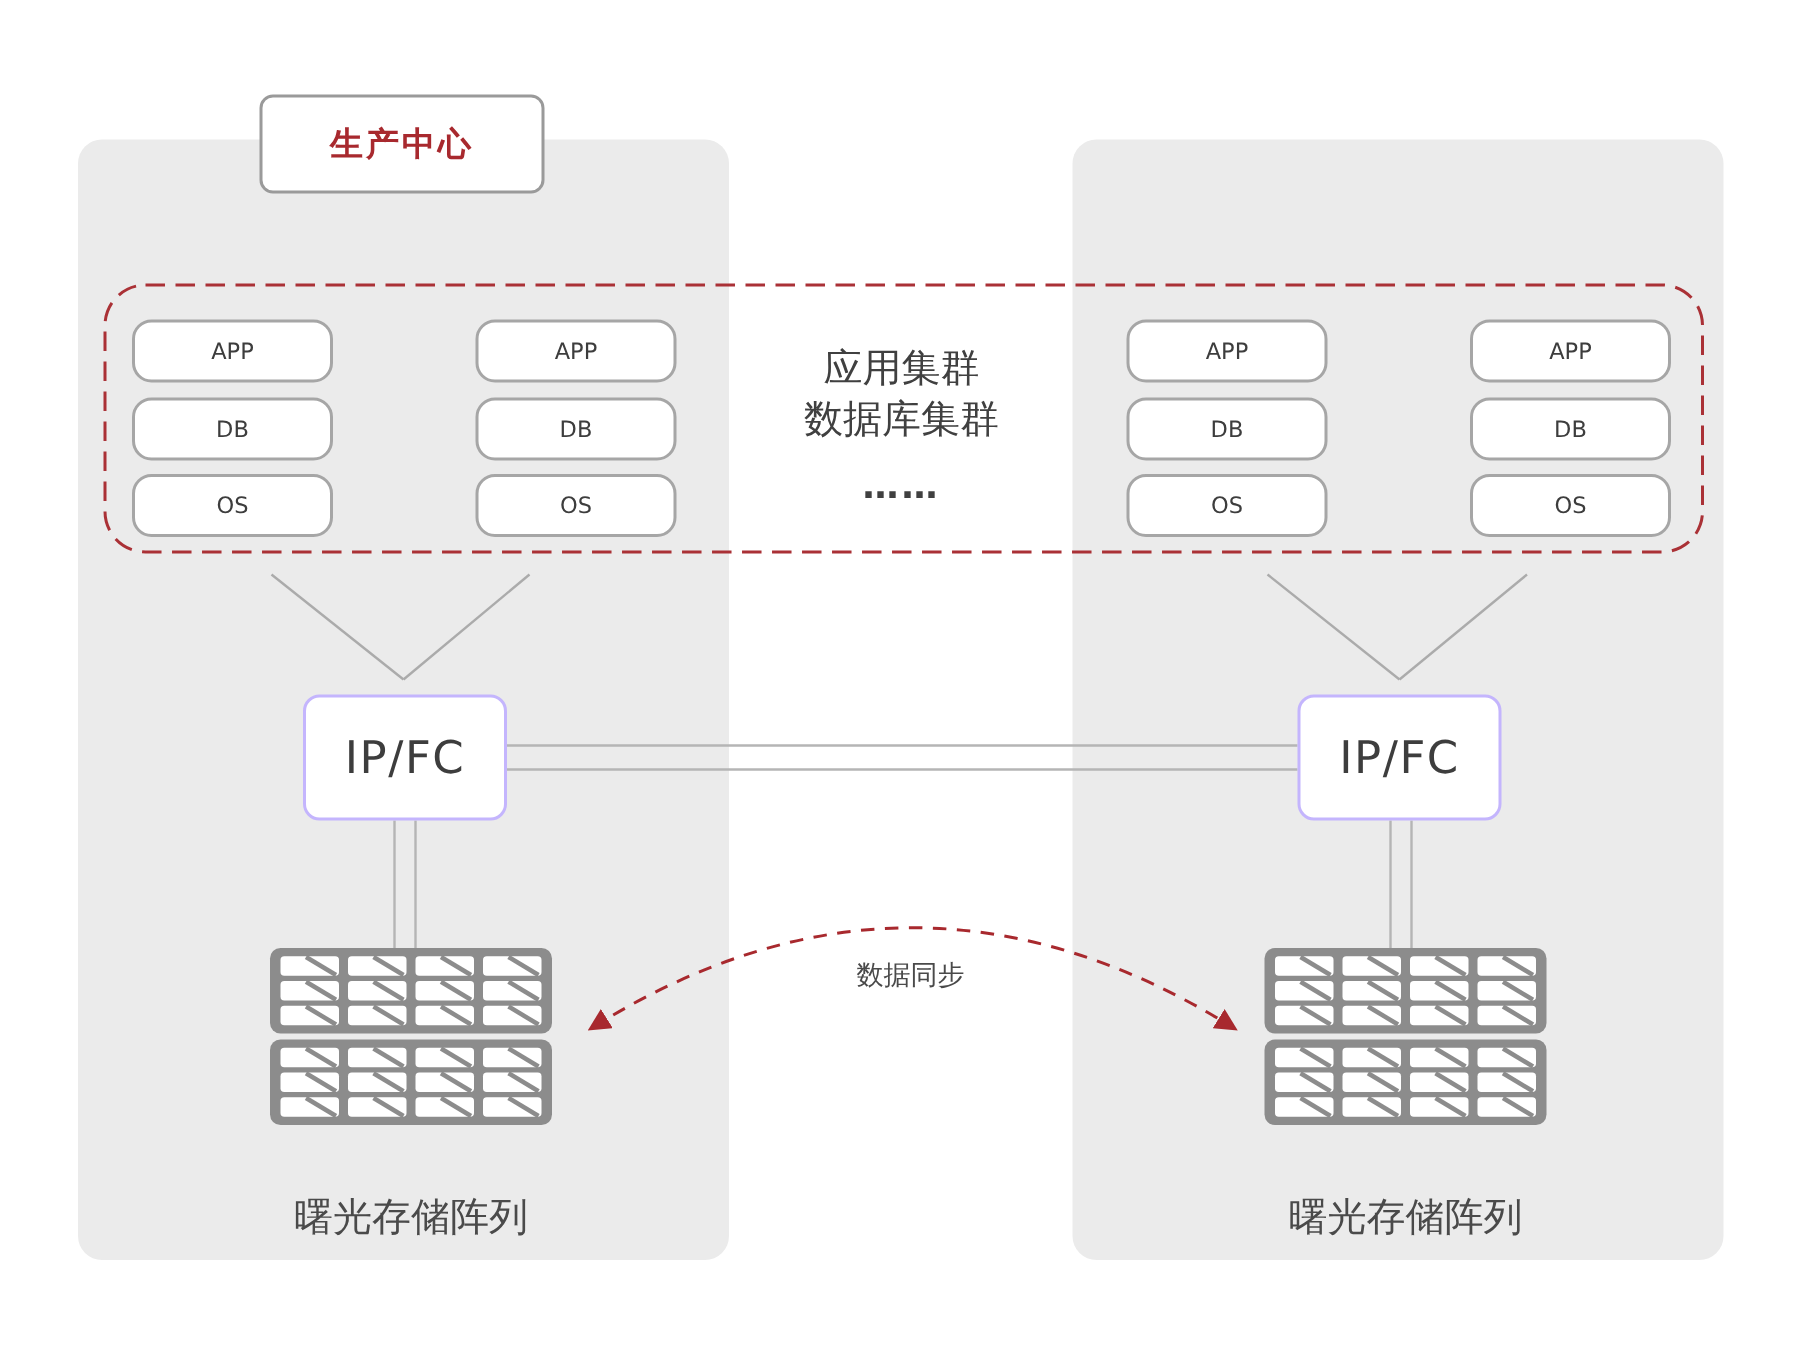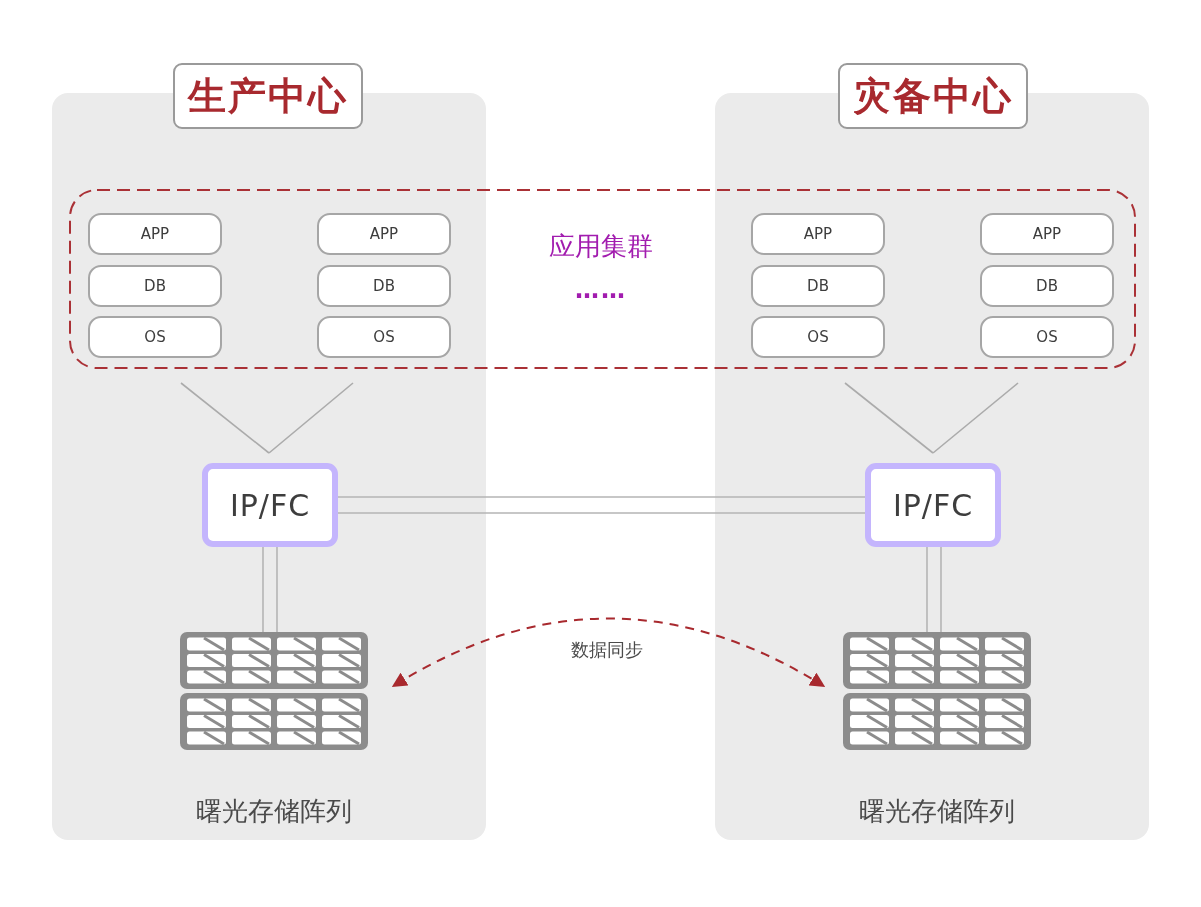--- a/index.html
+++ b/index.html
@@ -23,21 +23,21 @@
   .panel.right { left: 715px; }
 
   .title-box {
     position: absolute;
     top: 63px; width: 190px; height: 66px;
     background: #ffffff;
     border: 2px solid #9a9a9a;
     border-radius: 9px;
     box-sizing: border-box;
     display: flex; align-items: center; justify-content: center;
-    font-size: 38px; font-weight: bold;
+    font-size: 22px; font-weight: bold;
     color: #a8292e;
     letter-spacing: 2px;
     z-index: 3;
   }
   .title-box.left  { left: 173px; }
   .title-box.right { left: 838px; }
 
   .node-box {
     position: absolute;
     width: 134px; height: 42px;
@@ -47,36 +47,36 @@
     box-sizing: border-box;
     display: flex; align-items: center; justify-content: center;
     font-size: 15px; color: #3d3d3d;
     z-index: 2;
   }
 
   .cluster-note {
     position: absolute;
     left: 490px; top: 229px; width: 222px;
     text-align: center;
-    font-size: 26px; color: #a21caf;
+    font-size: 26px; color: #404040;
     line-height: 34px;
     z-index: 2;
   }
   .cluster-note .dots {
     margin-top: 10px;
     font-weight: bold;
     letter-spacing: 2px;
     font-size: 24px;
   }
 
   .ipfc-box {
     position: absolute;
     top: 463px; width: 136px; height: 84px;
     background: #ffffff;
-    border: 6px solid #c4b5fd;
+    border: 2px solid #c4b5fd;
     border-radius: 11px;
     box-sizing: border-box;
     display: flex; align-items: center; justify-content: center;
     font-size: 30px; color: #3d3d3d;
     letter-spacing: 1px;
     z-index: 2;
   }
   .ipfc-box.left  { left: 202px; }
   .ipfc-box.right { left: 865px; }
 
@@ -164,40 +164,40 @@
       <path d="M941 547 V632"></path>
     </g>
 
     <use href="#storage-array" x="180" y="632"></use>
     <use href="#storage-array" x="843" y="632"></use>
 
     <path d="M395 685 Q 608 552 822 685" fill="none" stroke="#a8292e" stroke-width="2" stroke-dasharray="9 7" marker-start="url(#arrow-head)" marker-end="url(#arrow-head)"></path>
   </svg>
 
   <div class="title-box left">生产中心</div>
-  <div class="title-box right">灾备中心</div>
 
   <div class="node-box" style="left:88px;  top:213px;">APP</div>
   <div class="node-box" style="left:88px;  top:265px;">DB</div>
   <div class="node-box" style="left:88px;  top:316px;">OS</div>
 
   <div class="node-box" style="left:317px; top:213px;">APP</div>
   <div class="node-box" style="left:317px; top:265px;">DB</div>
   <div class="node-box" style="left:317px; top:316px;">OS</div>
 
   <div class="node-box" style="left:751px; top:213px;">APP</div>
   <div class="node-box" style="left:751px; top:265px;">DB</div>
   <div class="node-box" style="left:751px; top:316px;">OS</div>
 
   <div class="node-box" style="left:980px; top:213px;">APP</div>
   <div class="node-box" style="left:980px; top:265px;">DB</div>
   <div class="node-box" style="left:980px; top:316px;">OS</div>
 
   <div class="cluster-note">
     <div>应用集群</div>
+    <div>数据库集群</div>
     <div class="dots">……</div>
   </div>
 
   <div class="ipfc-box left">IP/FC</div>
   <div class="ipfc-box right">IP/FC</div>
 
   <div class="storage-label left">曙光存储阵列</div>
   <div class="storage-label right">曙光存储阵列</div>
 
   <div class="sync-label">数据同步</div>

